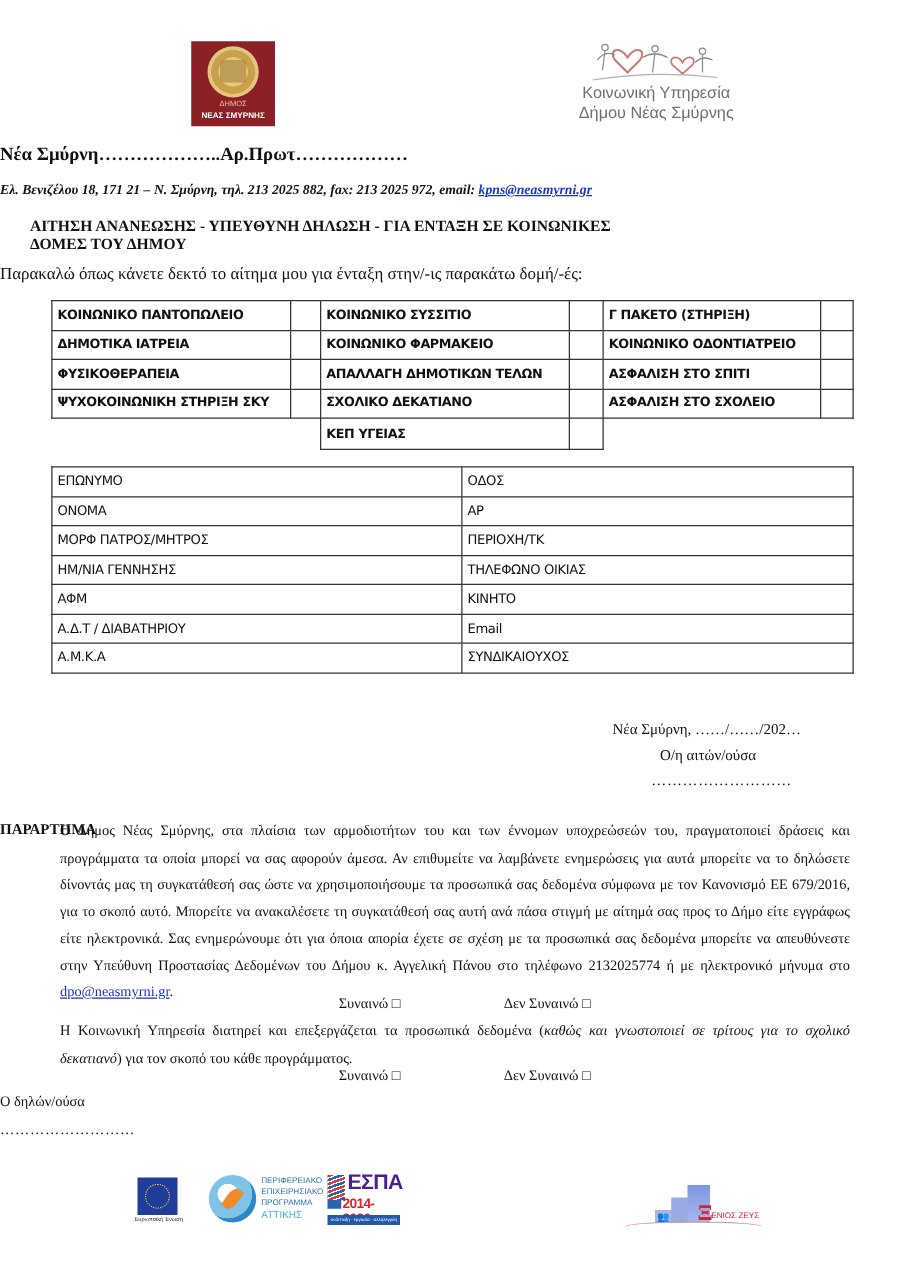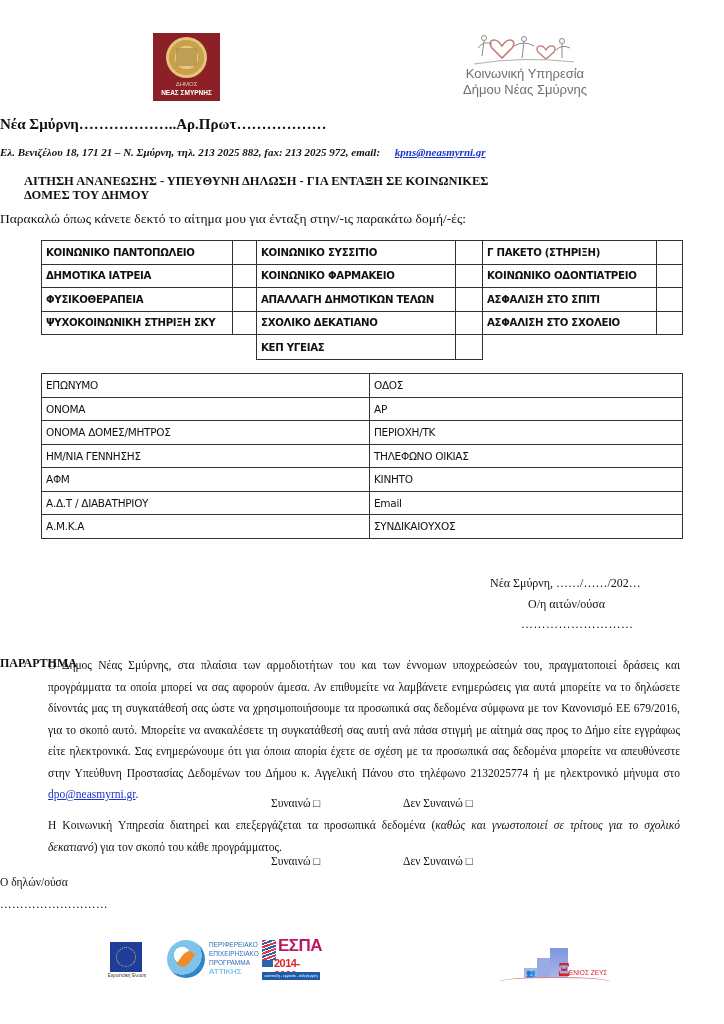--- a/index.html
+++ b/index.html
@@ -15,21 +15,21 @@
   .logo-dimos .t1 { position:absolute; left:0; width:67px; top:48px; font-size:6px; color:#e8c4a0; text-align:center; font-family:"Liberation Sans", sans-serif; }
   .logo-dimos .t2 { position:absolute; left:0; width:67px; top:56px; font-size:6.5px; font-weight:bold; color:#fff; text-align:center; font-family:"Liberation Sans", sans-serif; }
 
   .logo-ky { left:460px; top:32px; width:130px; height:72px; }
   .logo-ky svg { position:absolute; left:14px; top:0; }
   .logo-ky .l1 { position:absolute; left:0; top:34px; width:130px; text-align:center; font-size:13px; color:#6f6f73; font-family:"Liberation Sans", sans-serif; }
   .logo-ky .l2 { position:absolute; left:0; top:50px; width:130px; text-align:center; font-size:13px; color:#6f6f73; font-family:"Liberation Sans", sans-serif; }
 
   .protocol { top:116px; font-size:15px; font-weight:bold; }
   .address { top:146px; font-size:11px; font-weight:bold; font-style:italic; }
-  .address a { color:#1a33cc; text-decoration:underline;margin-left:12px; }
+  .address a { color:#1a33cc; text-decoration:underline; }
   .title { top:174px; font-size:12.5px; font-weight:bold; line-height:14px;margin-left:24px; }
   .request { top:211px; font-size:13.5px; }
 
   
   table { border-collapse:collapse; position:absolute; }
   .svc { left:41px; top:240px; }
   .svc td { border:1.5px solid #333; height:22.5px; padding:0 0 0 4px; font-family:"DejaVu Sans", "Liberation Sans", sans-serif; font-size:10.2px; font-weight:bold; letter-spacing:-0.3px; white-space:nowrap; vertical-align:middle; }
   .svc td.cb { padding:0; }
   .svc td.emptyl { border:none; border-top:1.5px solid #333; }
 
@@ -58,21 +58,21 @@
   .eu { left:110px; top:942px; width:32px; height:30px; background:#1f3d9a; }
   .eu .stars { position:absolute; left:6px; top:5px; width:20px; height:20px; border-radius:50%; border:1.5px dotted #f2d13a; box-sizing:border-box; }
   .eu-cap { left:104px; top:973px; width:46px; font-size:4.5px; color:#333; text-align:center; font-family:"Liberation Sans", sans-serif; }
   .pep { left:167px; top:938px; width:100px; height:46px; }
   .pep .swirl { position:absolute; left:0; top:2px; width:38px; height:38px; border-radius:50%; background:radial-gradient(circle at 40% 40%, #fff 0 25%, #7fc3e8 26% 60%, #2f87c8 61% 100%); }
   .pep .flame { position:absolute; left:14px; top:12px; width:10px; height:18px; background:#f08a2b; transform:rotate(35deg); border-radius:50% 0 50% 0; }
   .pep .tx { position:absolute; left:42px; font-size:6.5px; color:#2f6db5; font-family:"Liberation Sans", sans-serif; line-height:8px; }
   .pep .tx.att { color:#3fb1e3; font-size:8px; }
   .espa { left:262px; top:936px; width:60px; height:48px; }
   .espa .stripes { position:absolute; left:0; top:4px; width:14px; height:20px; background:repeating-linear-gradient(160deg, #e03a3a 0 2px, #fff 2px 3px, #2a64b0 3px 5px, #fff 5px 6px); }
-  .espa .word { position:absolute; left:16px; top:0; font-size:17px; font-weight:bold; color:#be185d; font-family:"Liberation Sans", sans-serif; letter-spacing:-0.5px; }
+  .espa .word { position:absolute; left:16px; top:0; font-size:17px; font-weight:bold; color:#4c1d95; font-family:"Liberation Sans", sans-serif; letter-spacing:-0.5px; }
   .espa .years { position:absolute; left:12px; top:21px; font-size:11px; font-weight:bold; color:#d9262b; font-family:"Liberation Sans", sans-serif; letter-spacing:-0.5px; }
   .espa .flags { position:absolute; left:0; top:24px; width:11px; height:7px; background:#2a64b0; }
   .espa .bar { position:absolute; left:0; top:36px; width:58px; height:8px; background:#1f5aa8; color:#fff; font-size:3.6px; text-align:center; line-height:8px; font-family:"Liberation Sans", sans-serif; }
   .xenios { left:500px; top:935px; width:120px; height:50px; }
   .xenios .s1 { position:absolute; left:24px; top:33px; width:16px; height:10px; background:#a8b5e6; }
   .xenios .s2 { position:absolute; left:37px; top:23px; width:14px; height:20px; background:#9aaae3; }
   .xenios .s3 { position:absolute; left:50px; top:13px; width:18px; height:30px; background:linear-gradient(#7f95e0,#a9b7ec); }
   .xenios .xi { position:absolute; left:58px; top:25px; font-size:18px; font-weight:bold; color:#d6232a; font-family:"Liberation Serif", serif; }
   .xenios .nm { position:absolute; left:69px; top:34px; font-size:6.5px; color:#d6232a; font-family:"Liberation Sans", sans-serif; }
   .xenios .people { position:absolute; left:26px; top:34px; font-size:8px; color:#333; }
@@ -176,21 +176,21 @@
   <tbody>
       <tr>
         <td>ΕΠΩΝΥΜΟ</td>
         <td>ΟΔΟΣ</td>
       </tr>
   <tr>
         <td>ΟΝΟΜΑ</td>
         <td>ΑΡ</td>
       </tr>
   <tr>
-        <td>ΟΝΟΜΑ ΔΟΜΕΣ/ΜΗΤΡΟΣ</td>
+        <td>ΜΟΡΦ ΠΑΤΡΟΣ/ΜΗΤΡΟΣ</td>
         <td>ΠΕΡΙΟΧΗ/ΤΚ</td>
       </tr>
   <tr>
         <td>ΗΜ/ΝΙΑ ΓΕΝΝΗΣΗΣ</td>
         <td>ΤΗΛΕΦΩΝΟ ΟΙΚΙΑΣ</td>
       </tr>
   <tr>
         <td>ΑΦΜ</td>
         <td>ΚΙΝΗΤΟ</td>
       </tr>

